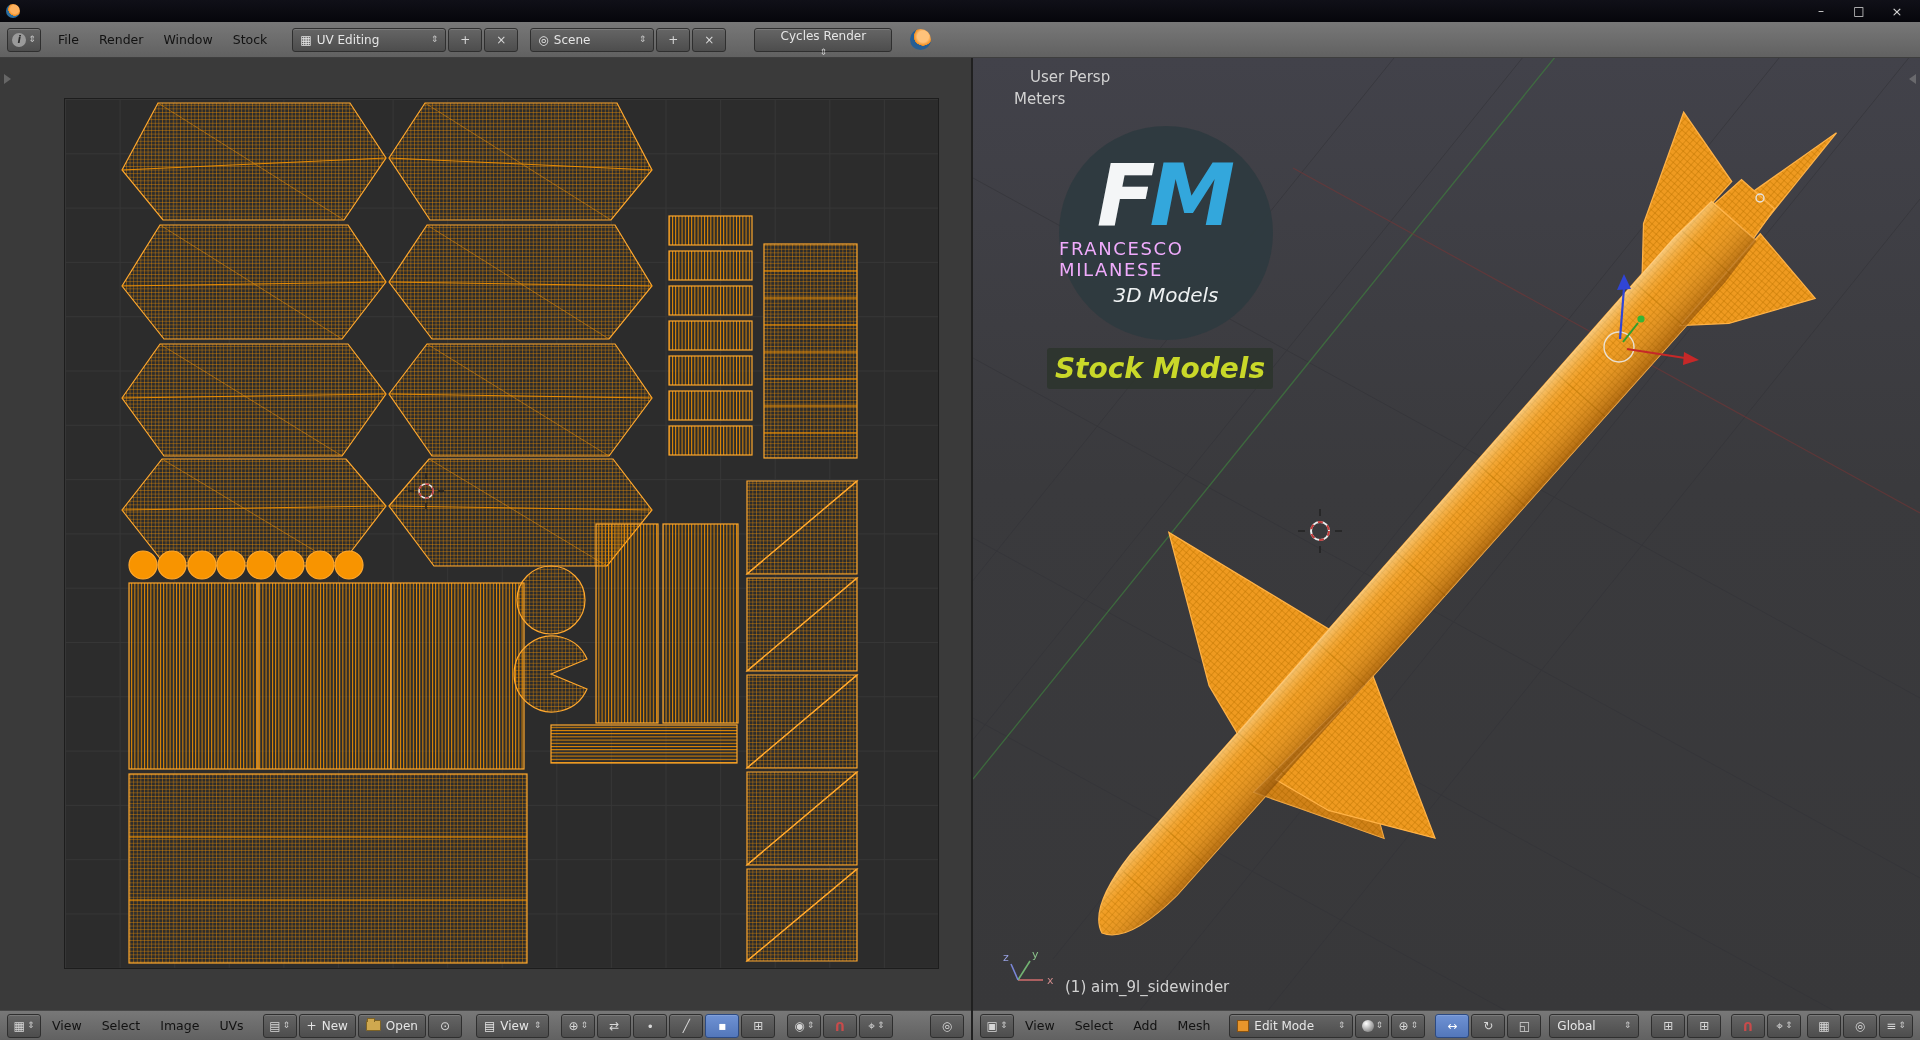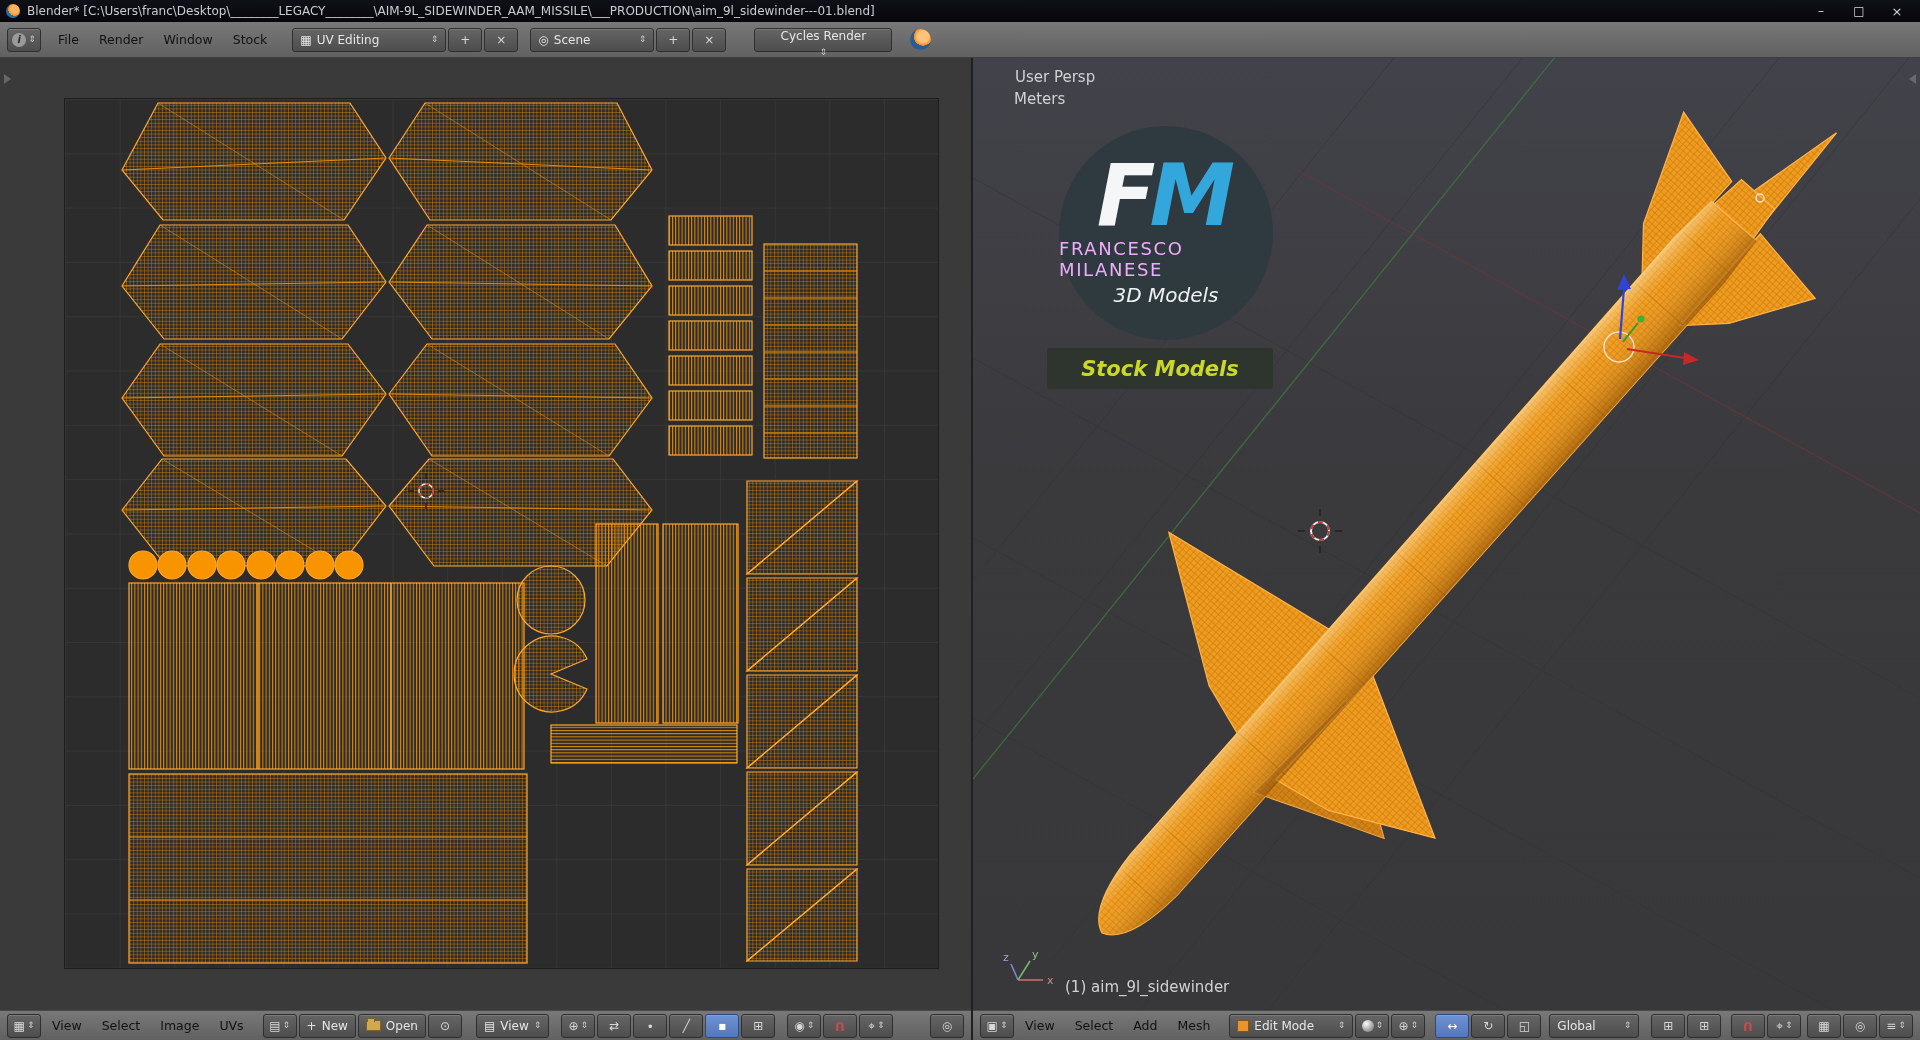--- a/index.html
+++ b/index.html
@@ -45,31 +45,30 @@
   .overlaytext{color:#d2d2d2;font-size:15px;}
   
   .fm-circle{left:86px;top:68px;width:214px;height:214px;border-radius:50%;background:rgba(46,58,64,.93);
              display:flex;flex-direction:column;align-items:center;justify-content:center;}
   .fm-row{display:flex;align-items:flex-end;line-height:.85;}
   .fm-f{font-size:86px;font-weight:bold;font-style:italic;color:#f4f6f7;}
   .fm-m{font-size:86px;font-weight:bold;font-style:italic;color:#33a7dc;margin-left:-6px;}
   .fm-name{font-size:18px;color:#f0abfc;letter-spacing:1.6px;margin-top:6px;}
   .fm-sub{font-size:20px;font-style:italic;color:#eef1f2;margin-top:3px;}
   .fm-badge{left:74px;top:290px;width:226px;height:41px;background:rgba(44,52,44,.88);border-radius:3px;
-            display:flex;align-items:center;justify-content:center;font-size:21px;font-weight:bold;font-style:italic;color:#c9d829;}
+            display:flex;align-items:center;justify-content:center;font-size:28px;font-weight:bold;font-style:italic;color:#c9d829;}
   .cornerarrow{width:0;height:0;border-left:7px solid #8a8a8a;border-top:5px solid transparent;border-bottom:5px solid transparent;opacity:.55;}
 </style>
 </head>
 <body>
 
 <div class="screen">
 
   <div class="abs titlebar">
     <span class="appicon"></span>
-    <span class="titletext">Blender* [C:\Users\franc\Desktop\________LEGACY________\AIM-9L_SIDEWINDER_AAM_MISSILE\___PRODUCTION\aim_9l_sidewinder---01.blend]</span>
     <span class="wctrls">
       <span class="wbtn">–</span>
       <span class="wbtn">□</span>
       <span class="wbtn">×</span>
     </span>
   </div>
 
   <div class="abs hdr" style="left:0;top:22px;width:1920px;height:36px;">
     <span class="ibtn" style="margin-right:6px;">
       <span class="circlei">i</span>
@@ -251,21 +250,21 @@
       <g font-size="11">
         <line x1="45" y1="922" x2="70" y2="922" stroke="#c96a6a" stroke-width="1.6"></line>
         <line x1="45" y1="922" x2="57" y2="903" stroke="#72b372" stroke-width="1.6"></line>
         <line x1="45" y1="922" x2="38" y2="906" stroke="#7a86d8" stroke-width="1.6"></line>
         <text x="74" y="926" fill="#cc8a8a">x</text>
         <text x="59" y="900" fill="#8cc48c">y</text>
         <text x="30" y="903" fill="#98a2e2">z</text>
       </g>
     </svg>
 
-    <span class="abs overlaytext" style="left:42px;top:10px;">User Persp</span>
+    <span class="abs overlaytext" style="left:57px;top:10px;">User Persp</span>
     <span class="abs overlaytext" style="left:41px;top:32px;">Meters</span>
     <span class="abs overlaytext" style="left:92px;top:920px;">(1) aim_9l_sidewinder</span>
 
     <div class="abs fm-circle">
       <div class="fm-row">
         <span class="fm-f">F</span>
         <span class="fm-m">M</span>
       </div>
       <div class="fm-name">FRANCESCO MILANESE</div>
       <div class="fm-sub">3D Models</div>

